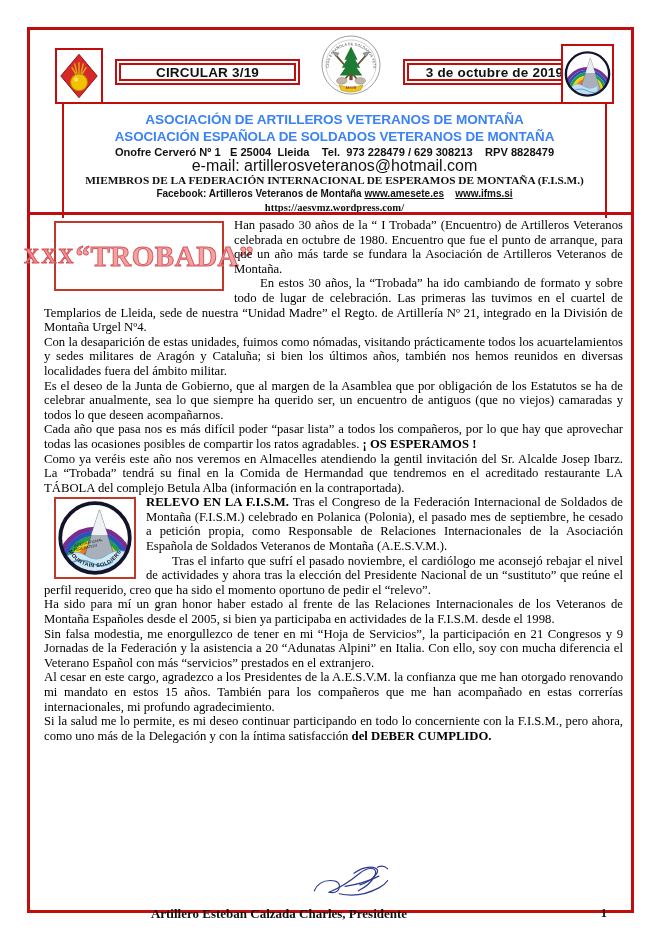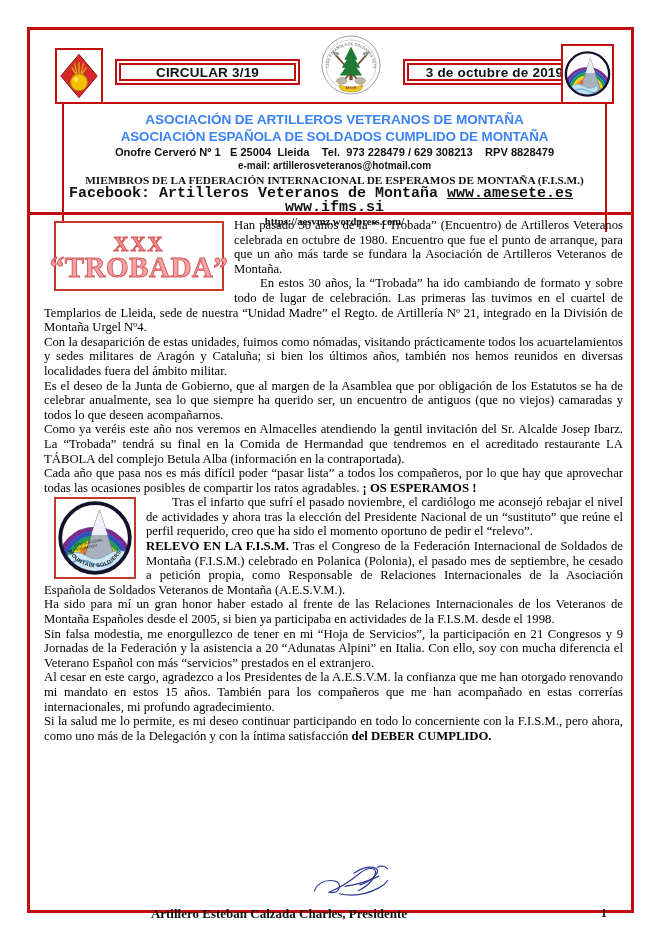--- a/index.html
+++ b/index.html
@@ -133,36 +133,36 @@
   .hdr-addr {
     font-family: "Liberation Sans", sans-serif;
     font-weight: bold;
     font-size: 11.1px;
     line-height: 14px;
     color: #111;
     white-space: pre;
   }
   .hdr-email {
     font-family: "Liberation Sans", sans-serif;
-    font-weight: bold;
-    font-size: 10px;
+    font-weight: normal;
+    font-size: 16px;
     line-height: 14px;
     color: #111;
   }
   .hdr-fism {
     font-family: "Liberation Serif", serif;
     font-weight: bold;
     font-size: 11.3px;
     line-height: 14px;
     color: #111;
   }
   .hdr-social {
-    font-family: Liberation Mono, monospace;
-    font-weight: bold;
-    font-size: 15px;
+    font-family: Liberation Sans, sans-serif;
+    font-weight: bold;
+    font-size: 10px;
     line-height: 14px;
     color: #111;
   }
   .hdr-social .lnk { text-decoration: underline; }
   .hdr-web {
     font-family: "Liberation Serif", serif;
     font-weight: bold;
     font-size: 10.6px;
     line-height: 14px;
     color: #111;
@@ -188,21 +188,21 @@
   }
 
   .trobada-box {
     float: left;
     width: 170px;
     height: 70px;
     margin: 3px 10px 2px 10px;
     border: 2px solid #c0392b;
     box-sizing: border-box;
     display: flex;
-    flex-direction: column;
+    flex-direction: row;
     align-items: center;
     justify-content: center;
     background: #fff;
   }
   .trobada-xxx {
     font-family: "Liberation Serif", serif;
     font-weight: bold;
     font-size: 21px;
     line-height: 22px;
     letter-spacing: 2px;
@@ -364,21 +364,21 @@
             <path d="M14 78 q14 -12 28 -2 q14 10 30 -2 l0 26 l-58 0 z" fill="#bfe0f2" stroke="#6fa8c9" stroke-width="1"></path>
             <path d="M20 86 q16 -8 30 0 q14 8 28 -2" fill="none" stroke="#5b9bd5" stroke-width="2"></path>
           </g>
           <circle cx="50" cy="50" r="46" fill="none" stroke="#13132b" stroke-width="5"></circle>
         </svg>
       </div>
     </div>
 
     <div class="header-block">
       <div class="hdr-line1">ASOCIACIÓN DE ARTILLEROS VETERANOS DE MONTAÑA</div>
-      <div class="hdr-line2">ASOCIACIÓN ESPAÑOLA DE SOLDADOS CUMPLIDO DE MONTAÑA</div>
+      <div class="hdr-line2">ASOCIACIÓN ESPAÑOLA DE SOLDADOS VETERANOS DE MONTAÑA</div>
       <div class="hdr-addr">Onofre Cerveró Nº 1   E 25004  Lleida    Tel.  973 228479 / 629 308213    RPV 8828479</div>
       <div class="hdr-email">e-mail: artillerosveteranos@hotmail.com</div>
       <div class="hdr-fism">MIEMBROS DE LA FEDERACIÓN INTERNACIONAL DE ESPERAMOS DE MONTAÑA (F.I.S.M.)</div>
       <div class="hdr-social">
         <span>Facebook: Artilleros Veteranos de Montaña</span>
         <span class="lnk">www.amesete.es</span>
         &nbsp;&nbsp;
         <span class="lnk">www.ifms.si</span>
       </div>
       <div class="hdr-web">https://aesvmz.wordpress.com/</div>
@@ -393,22 +393,22 @@
         <div class="trobada-word">
           <span>“</span><span>TROBADA</span><span>”</span>
         </div>
       </div>
 
       <p class="para">Han pasado 30 años de la “ I Trobada” (Encuentro) de Artilleros Veteranos celebrada en octubre de 1980. Encuentro que fue el punto de arranque, para que un año más tarde se fundara la Asociación de Artilleros Veteranos de Montaña.</p>
       <p class="para indent">En estos 30 años, la “Trobada” ha ido cambiando de formato y sobre todo de lugar de celebración. Las primeras las tuvimos en el cuartel de Templarios de Lleida, sede de nuestra “Unidad Madre” el Regto. de Artillería Nº 21, integrado en la División de Montaña Urgel Nº4.</p>
       <div class="clearer"></div>
       <p class="para">Con la desaparición de estas unidades, fuimos como nómadas, visitando prácticamente todos los acuartelamientos y sedes militares de Aragón y Cataluña; si bien los últimos años, también nos hemos reunidos en diversas localidades fuera del ámbito militar.</p>
       <p class="para">Es el deseo de la Junta de Gobierno, que al margen de la Asamblea que por obligación de los Estatutos se ha de celebrar anualmente, sea lo que siempre ha querido ser, un encuentro de antiguos (que no viejos) camaradas y todos lo que deseen acompañarnos.</p>
+      <p class="para"><span>Cada año que pasa nos es más difícil poder “pasar lista” a todos los compañeros, por lo que hay que aprovechar todas las ocasiones posibles de compartir los ratos agradables. </span><span class="bold">¡ OS ESPERAMOS !</span></p>
       <p class="para">Como ya veréis este año nos veremos en Almacelles atendiendo la gentil invitación del Sr. Alcalde Josep Ibarz. La “Trobada” tendrá su final en la Comida de Hermandad que tendremos en el acreditado restaurante LA TÁBOLA del complejo Betula Alba (información en la contraportada).</p>
-      <p class="para"><span>Cada año que pasa nos es más difícil poder “pasar lista” a todos los compañeros, por lo que hay que aprovechar todas las ocasiones posibles de compartir los ratos agradables. </span><span class="bold">¡ OS ESPERAMOS !</span></p>
 
       <div class="fism-box">
         <svg viewBox="0 0 100 100" width="74" height="74" aria-hidden="true">
           <clipPath id="rbClipBody">
               <circle cx="50" cy="50" r="46"></circle>
             </clipPath>
           <circle cx="50" cy="50" r="48" fill="#1b1b3a"></circle>
           <g clip-path="url(#rbClipBody)">
             <rect x="0" y="0" width="100" height="100" fill="#ffffff"></rect>
             <g fill="none" stroke-width="6.5">
@@ -429,22 +429,22 @@
             </g>
             <path id="fismArcBody" d="M 12 62 A 40 40 0 0 0 88 62" fill="none"></path>
             <text font-family="Liberation Sans, sans-serif" font-size="7.2" font-weight="bold" fill="#111" letter-spacing="0.6">
               <textPath href="#fismArcBody" startOffset="50%" text-anchor="middle">MOUNTAIN SOLDIERS</textPath>
             </text>
           </g>
           <circle cx="50" cy="50" r="47" fill="none" stroke="#13132b" stroke-width="5"></circle>
         </svg>
       </div>
 
+      <p class="para"><span class="bold">RELEVO EN LA F.I.S.M.</span><span> Tras el Congreso de la Federación Internacional de Soldados de Montaña (F.I.S.M.) celebrado en Polanica (Polonia), el pasado mes de septiembre, he cesado a petición propia, como Responsable de Relaciones Internacionales de la Asociación Española de Soldados Veteranos de Montaña (A.E.S.V.M.).</span></p>
       <p class="para indent">Tras  el  infarto que sufrí  el  pasado noviembre, el cardiólogo me aconsejó rebajar el nivel de actividades y ahora tras la elección del Presidente Nacional de un “sustituto” que reúne el perfil requerido, creo que ha sido el momento oportuno de pedir el “relevo”.</p>
-      <p class="para"><span class="bold">RELEVO EN LA F.I.S.M.</span><span> Tras el Congreso de la Federación Internacional de Soldados de Montaña (F.I.S.M.) celebrado en Polanica (Polonia), el pasado mes de septiembre, he cesado a petición propia, como Responsable de Relaciones Internacionales de la Asociación Española de Soldados Veteranos de Montaña (A.E.S.V.M.).</span></p>
       <div class="clearer"></div>
       <p class="para">Ha sido para mí un gran honor haber estado al frente de las Relaciones Internacionales de los Veteranos de Montaña Españoles desde el 2005, si bien ya participaba en actividades de la F.I.S.M. desde el 1998.</p>
       <p class="para">Sin falsa modestia, me enorgullezco de tener en mi “Hoja de Servicios”, la participación en 21 Congresos y 9 Jornadas de la Federación y la asistencia a 20 “Adunatas Alpini” en Italia. Con ello, soy con mucha diferencia el Veterano Español con más “servicios” prestados en el extranjero.</p>
       <p class="para">Al cesar en este cargo, agradezco a los Presidentes de la A.E.S.V.M. la confianza que me han otorgado renovando mi mandato en estos 15 años. También para los compañeros que me han acompañado en estas correrías internacionales, mi profundo agradecimiento.</p>
       <p class="para"><span>Si la salud me lo permite, es mi deseo continuar participando en todo lo concerniente con la F.I.S.M., pero ahora, como uno más de la Delegación y con la íntima satisfacción </span><span class="bold">del DEBER CUMPLIDO.</span></p>
     </div>
 
     <div class="sign-area">
       <div class="signature-svg">
         <svg viewBox="0 0 150 60" width="110" height="48" aria-hidden="true">

